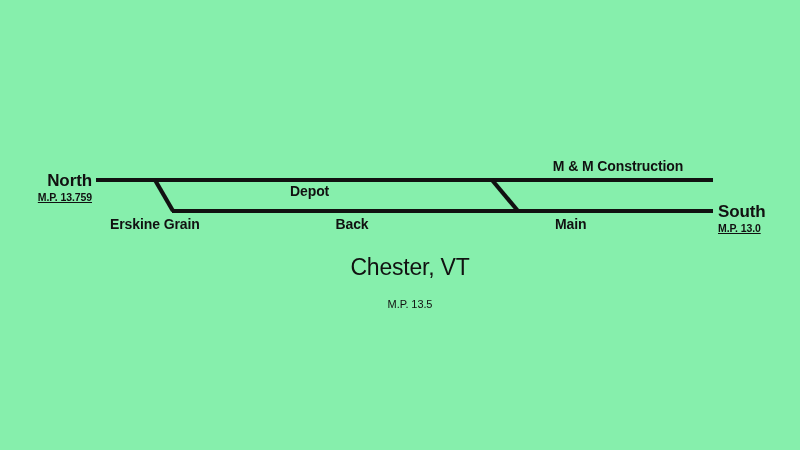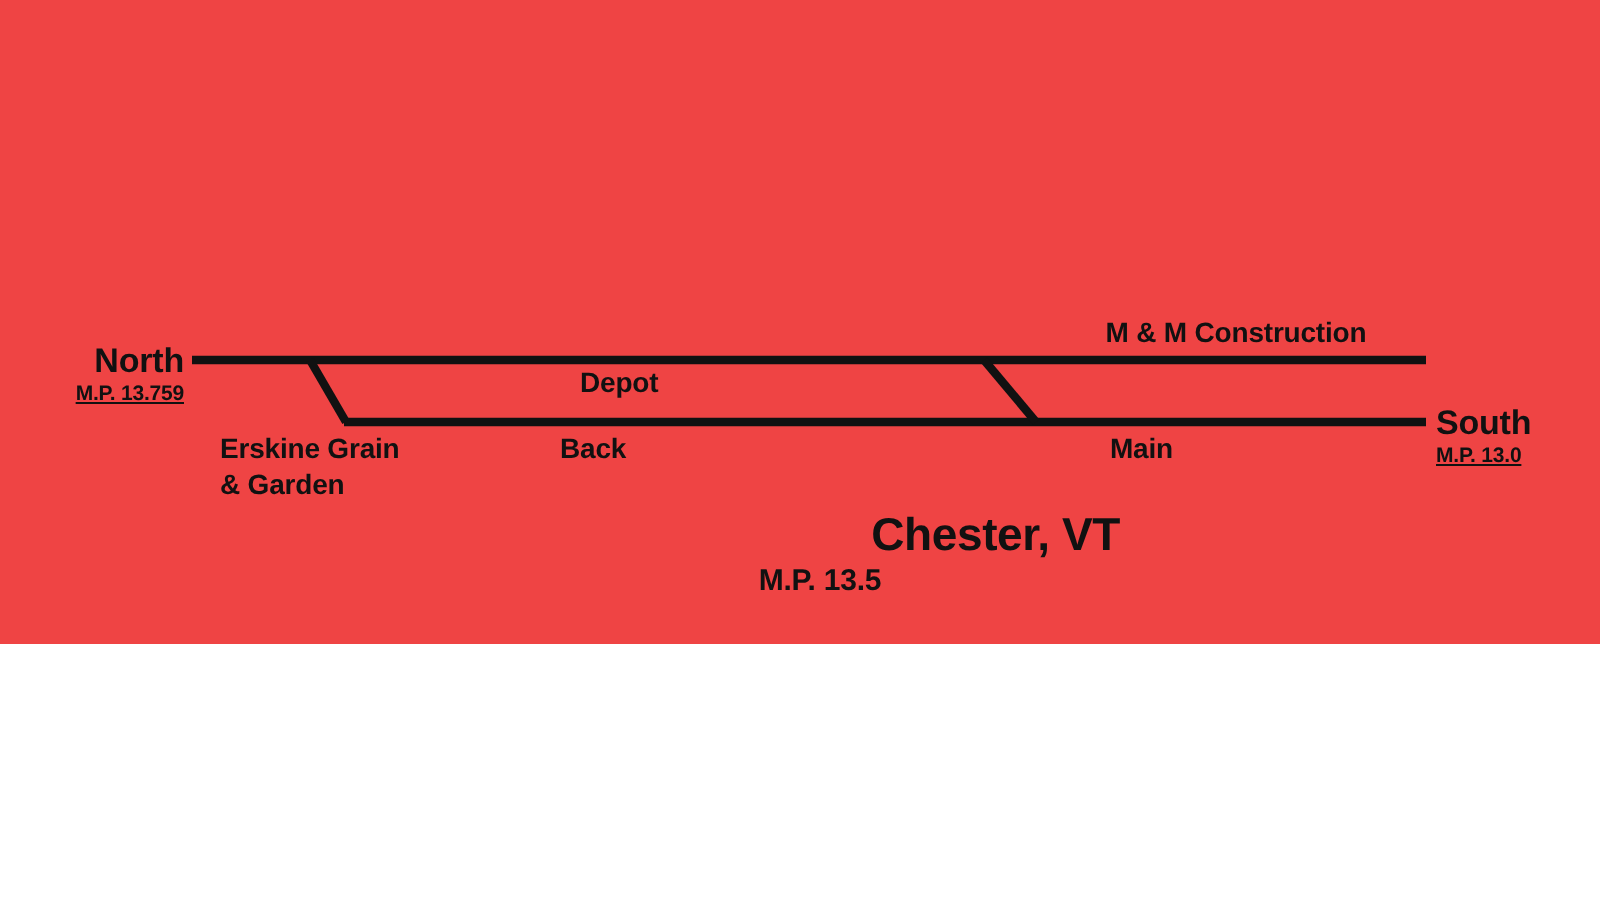--- a/index.html
+++ b/index.html
@@ -4,22 +4,22 @@
 <title>Chester, VT Track Diagram</title>
 <style>
   html, body {
     margin: 0;
     padding: 0;
     background: #ffffff;
   }
   #diagram-root {
     position: relative;
     width: 800px;
-    height: 322px;
-    background: #ef4444;
+    height: 450px;
+    background: #86efac;
     overflow: hidden;
     font-family: "Liberation Sans", sans-serif;
     color: #111111;
     -webkit-font-smoothing: antialiased;
   }
   #track-svg {
     position: absolute;
     left: 0;
     top: 0;
     width: 800px;
@@ -65,23 +65,24 @@
     width: 300px;
     text-align: center;
   }
   #label-depot {
     left: 290px;
     top: 183px;
     width: 230px;
     text-align: left;
   }
   #label-back {
-    left: 280px;
+    left: 292px;
     top: 216px;
     width: 120px;
+    text-align: center;
   }
   #label-main {
     left: 555px;
     top: 216px;
     width: 120px;
     text-align: left;
   }
   #label-erskine {
     left: 110px;
     top: 215px;
@@ -92,32 +93,31 @@
   
   #title-block {
     position: absolute;
     left: 260px;
     top: 255px;
     width: 300px;
     text-align: center;
   }
   #diagram-title {
     font-size: 23px;
-    font-weight: bold;
+    font-weight: normal;
     letter-spacing: -0.2px;
     color: #111111;
     line-height: 1.1;
-    text-align: right;
   }
   #diagram-title-mp {
-    font-size: 15px;
-    font-weight: bold;
+    font-size: 11px;
+    font-weight: normal;
     letter-spacing: -0.1px;
     color: #111111;
-    margin-top: 2px;
+    margin-top: 18px;
   }
 </style>
 </head>
 <body>
 
 <div id="diagram-root">
 
   <svg id="track-svg" viewBox="0 0 800 450">
 
     <line x1="96" y1="180" x2="713" y2="180" stroke="#111111" stroke-width="4.2" stroke-linecap="butt"></line>
@@ -142,21 +142,20 @@
   <div class="lbl track-name" id="label-mm-construction">M &amp; M Construction</div>
 
   <div class="lbl track-name" id="label-depot">Depot</div>
 
   <div class="lbl track-name" id="label-back">Back</div>
 
   <div class="lbl track-name" id="label-main">Main</div>
 
   <div class="lbl track-name" id="label-erskine">
     <div>Erskine Grain</div>
-    <div>&amp; Garden</div>
   </div>
 
   <div id="title-block">
     <div id="diagram-title">Chester, VT</div>
     <div id="diagram-title-mp">M.P. 13.5</div>
   </div>
 
 </div>
 
 </body></html>

